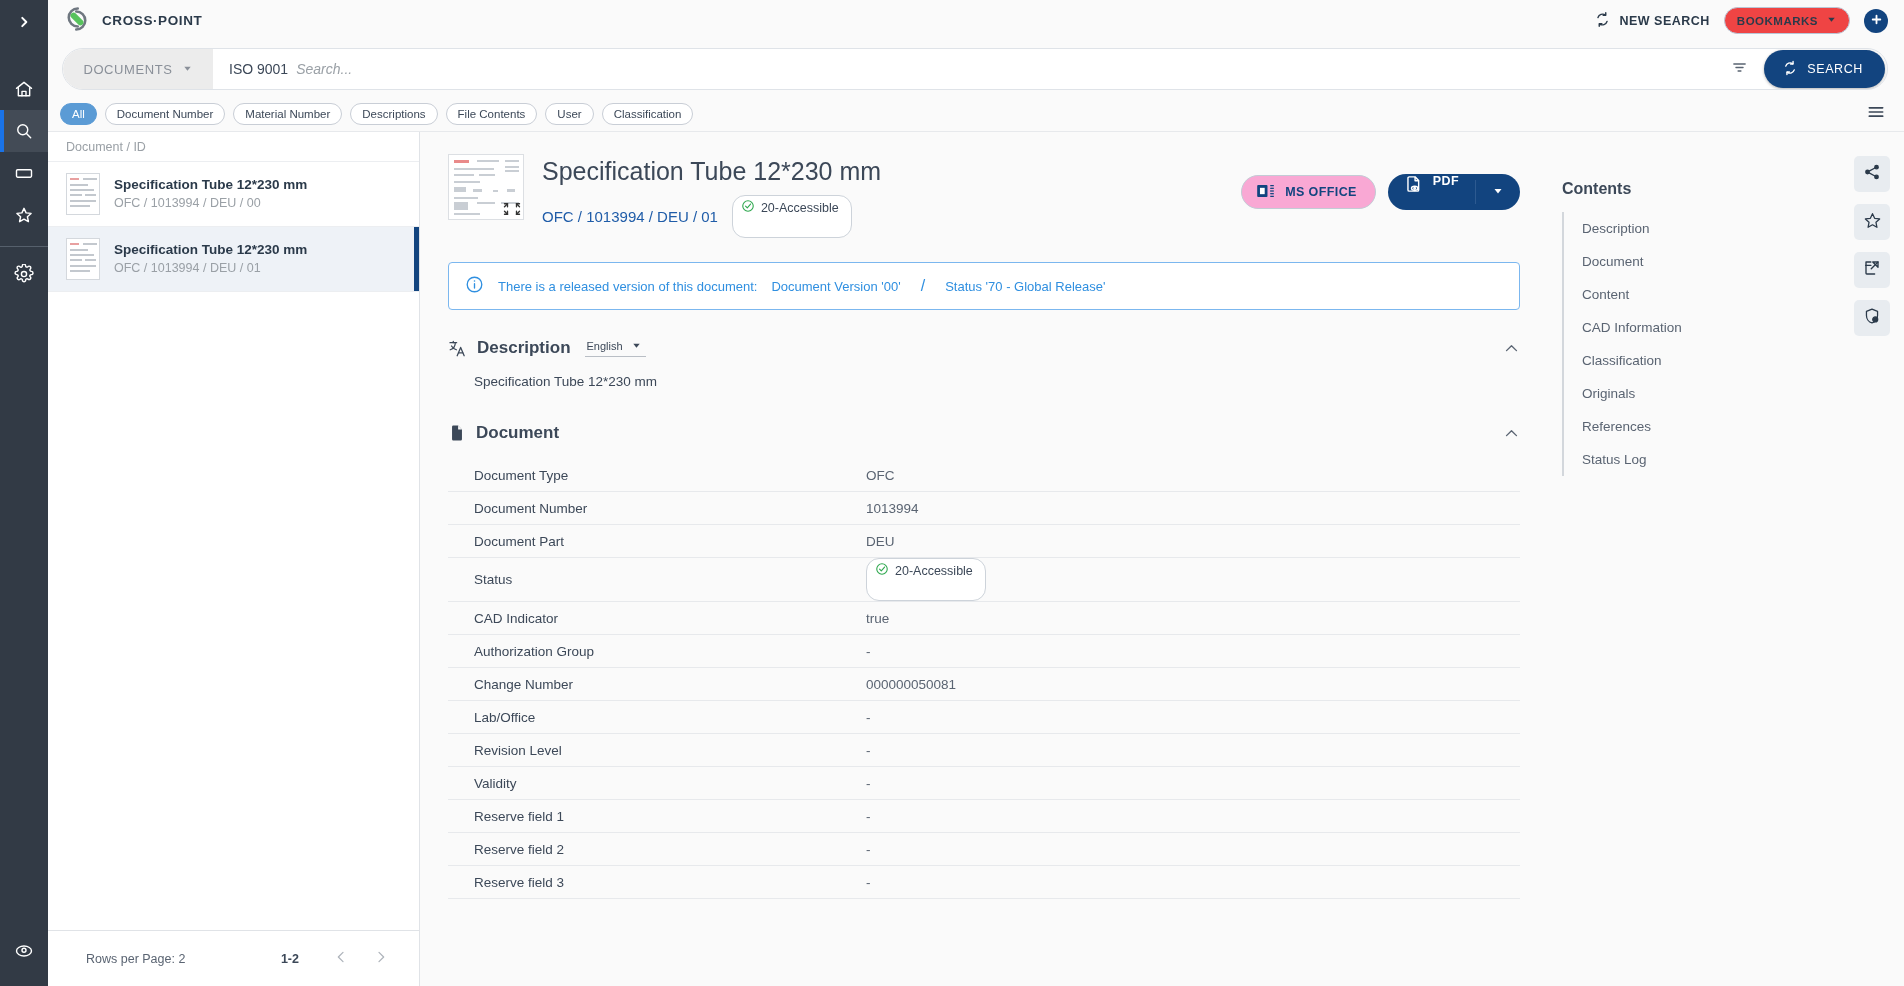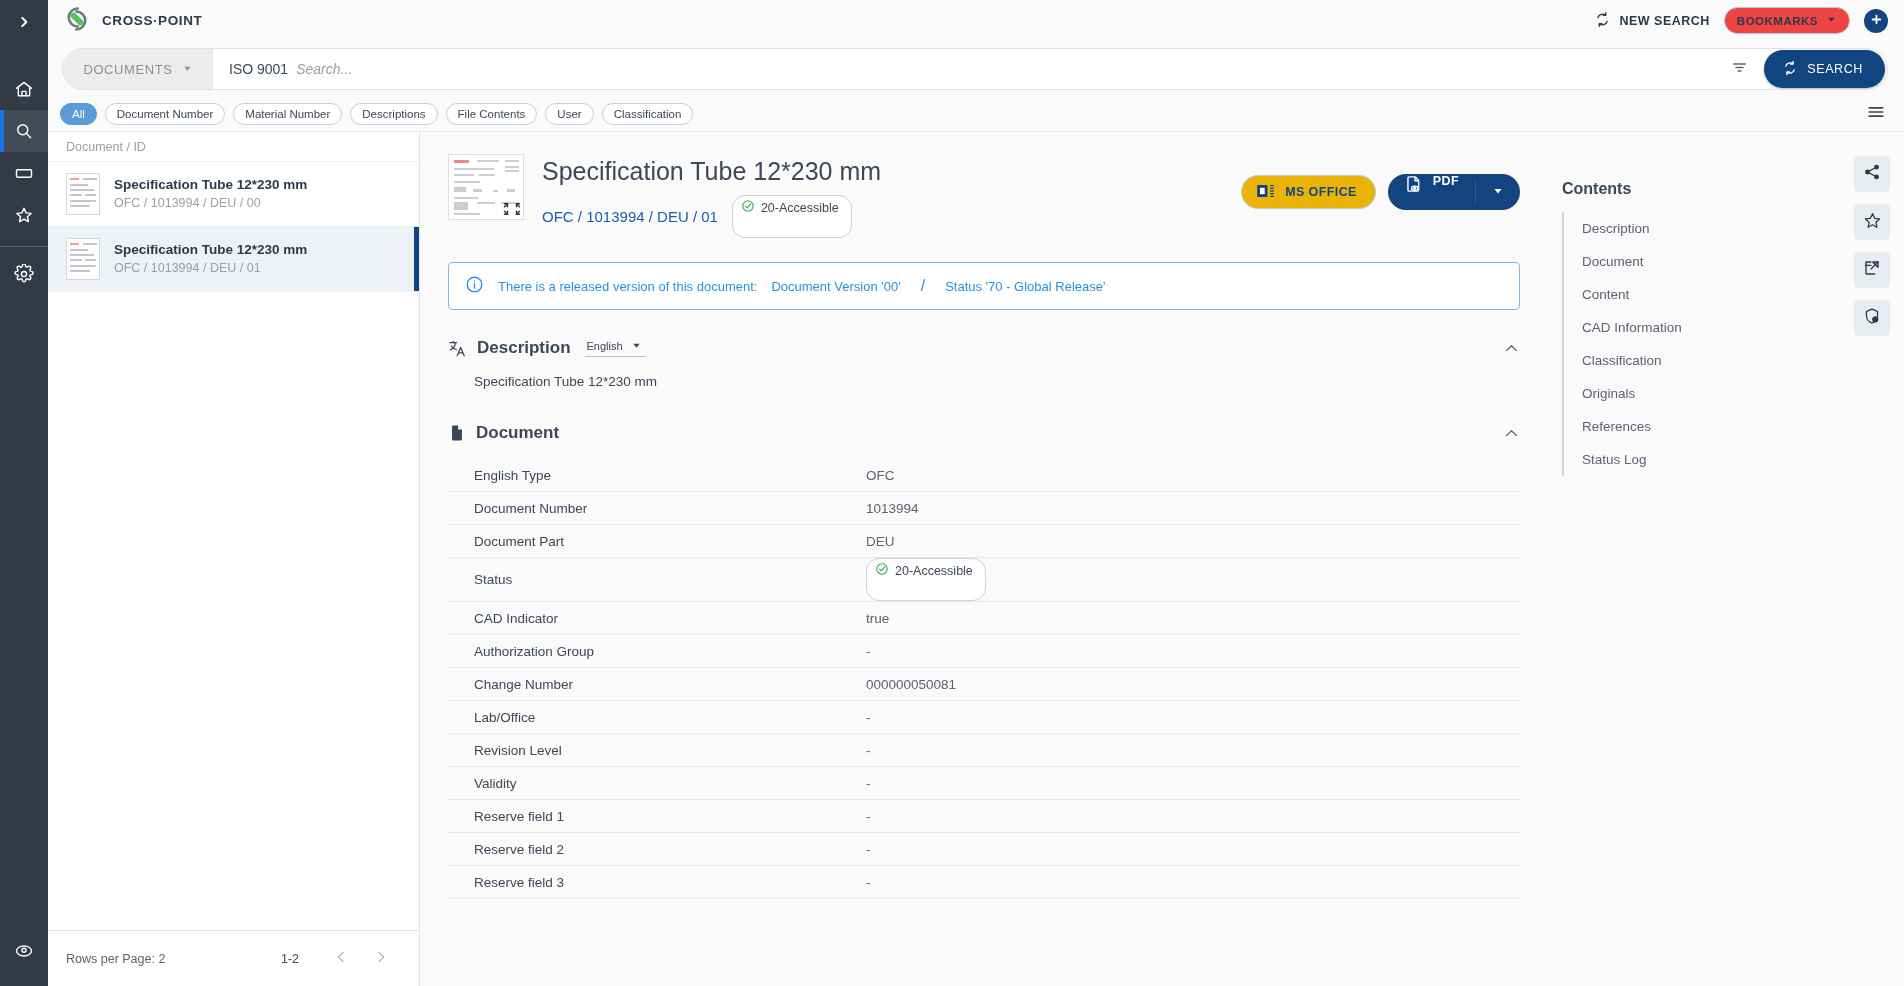--- a/index.html
+++ b/index.html
@@ -136,23 +136,23 @@
   }
   .thumb i { position: absolute; background: #c3c8ce; display: block; }
   .thumb .hd { background: #e8a0a0; }
   .li-txt { min-width: 0; }
   .li-title { font-size: 13.5px; font-weight: 600; color: #2b3a4a; line-height: 1.35; }
   .li-sub { font-size: 12.5px; color: #9aa0a6; line-height: 1.45; }
   .list-foot {
     height: 56px; flex: 0 0 56px; border-top: 1px solid #e0e3e7;
     display: flex; align-items: center; padding: 0 18px;
   }
-  .rpp { font-size: 12.5px; color: #5a6472; }
+  .rpp { font-size: 12.5px; color: #5a6472; margin-left: 20px; }
   .foot-gap { flex: 1 1 auto; }
-  .range { font-size: 12.5px; color: #3c4858; font-weight: 400; margin-right: 22px; }
+  .range { font-size: 12.5px; color: #3c4858; font-weight: 700; margin-right: 22px; }
   .pg { padding: 0 12px; cursor: pointer; color: #aeb4bb; display: flex; align-items: center; }
 
   
   .detail { flex: 1 1 auto; min-width: 0; display: flex; background: #fafafa; }
   .detail-main { flex: 1 1 auto; min-width: 0; padding: 22px 0 0 28px; overflow: hidden; }
 
   .dochead { display: flex; align-items: flex-start; gap: 18px; padding-right: 20px; }
   .doc-thumb {
     width: 76px; height: 66px; flex: 0 0 76px; background: #fff; border: 1px solid #dcdfe3;
     position: relative; overflow: hidden;
@@ -164,21 +164,21 @@
   .doc-title { font-size: 25px; font-weight: 400; color: #3c4858; line-height: 1.2; }
   .doc-sub { display: flex; align-items: center; gap: 14px; margin-top: 9px; }
   .doc-id { font-size: 15px; color: #1f5ca8; }
   .badge {
     display: inline-flex; align-items: center; gap: 6px;
     border: 1px solid #cdd3da; border-radius: 13px; background: #fff;
     padding: 3px 12px 21px 8px; font-size: 12.5px; color: #3c4858; white-space: nowrap;
   }
   .dh-actions { display: flex; align-items: center; gap: 12px; padding-top: 20px; }
   .msoffice {
-    display: flex; align-items: center; gap: 10px; border: 1px solid #c3cbd5; background: #eab308;
+    display: flex; align-items: center; gap: 10px; border: 1px solid #c3cbd5; background: #f9a8d4;
     border-radius: 19px; height: 34px; padding: 0 18px 0 14px;
     font-size: 12.5px; font-weight: 700; letter-spacing: .4px; color: #12447f; cursor: pointer;
   }
   .pdfgrp { display: flex; align-items: stretch; background: #12447f; border-radius: 19px; height: 36px; cursor: pointer; }
   .pdfgrp .main {
     display: flex; align-items: flex-start; gap: 10px; padding: 0 16px 0 16px; color: #fff;
     font-size: 12.5px; font-weight: 700; letter-spacing: .4px;
   }
   .pdfgrp .div { width: 1px; background: #2d5a90; margin: 6px 0; }
   .pdfgrp .caret { display: flex; align-items: center; padding: 0 16px; color: #fff; }
@@ -601,21 +601,21 @@
               <span class="sect-gap"></span>
               <span class="chev">
                 <svg width="17" height="17" viewBox="0 0 24 24" fill="none" stroke="currentColor" stroke-width="1.9" stroke-linecap="round" stroke-linejoin="round">
                     <polyline points="5 15 12 8 19 15"></polyline>
                   </svg>
               </span>
             </div>
 
             <div class="kvtable">
               <div class="kvrow">
-                <div class="k">English Type</div>
+                <div class="k">Document Type</div>
                 <div class="v">OFC</div>
               </div>
               <div class="kvrow">
                 <div class="k">Document Number</div>
                 <div class="v">1013994</div>
               </div>
               <div class="kvrow">
                 <div class="k">Document Part</div>
                 <div class="v">DEU</div>
               </div>

